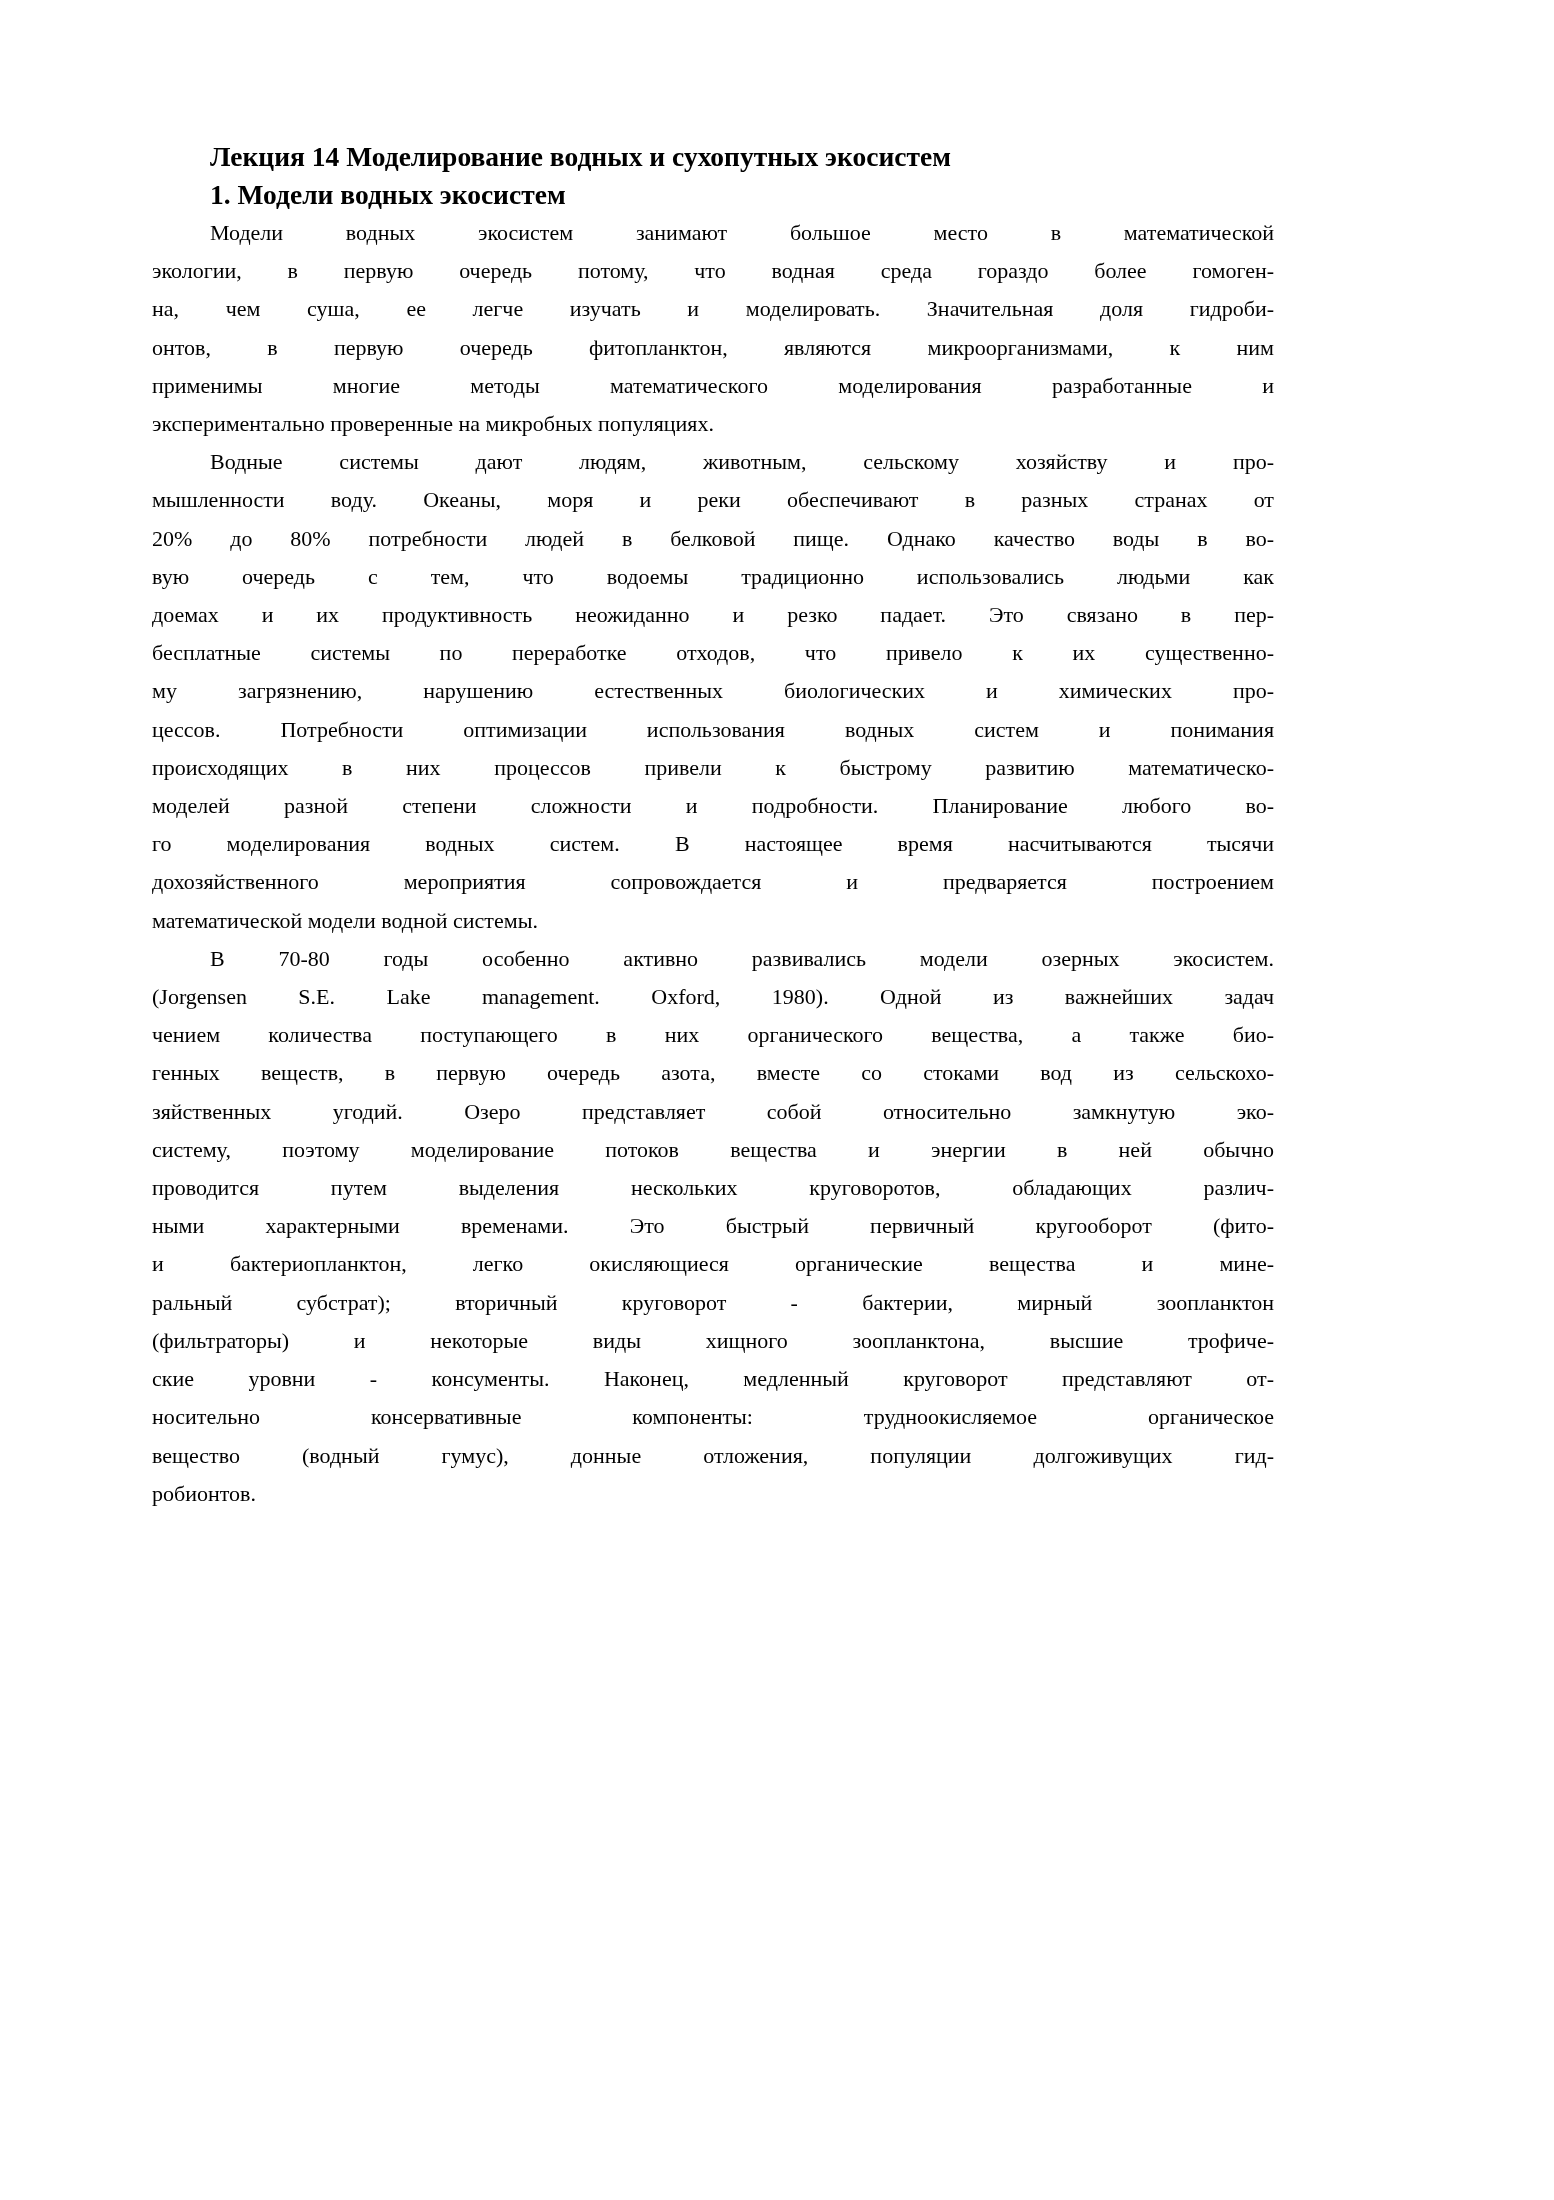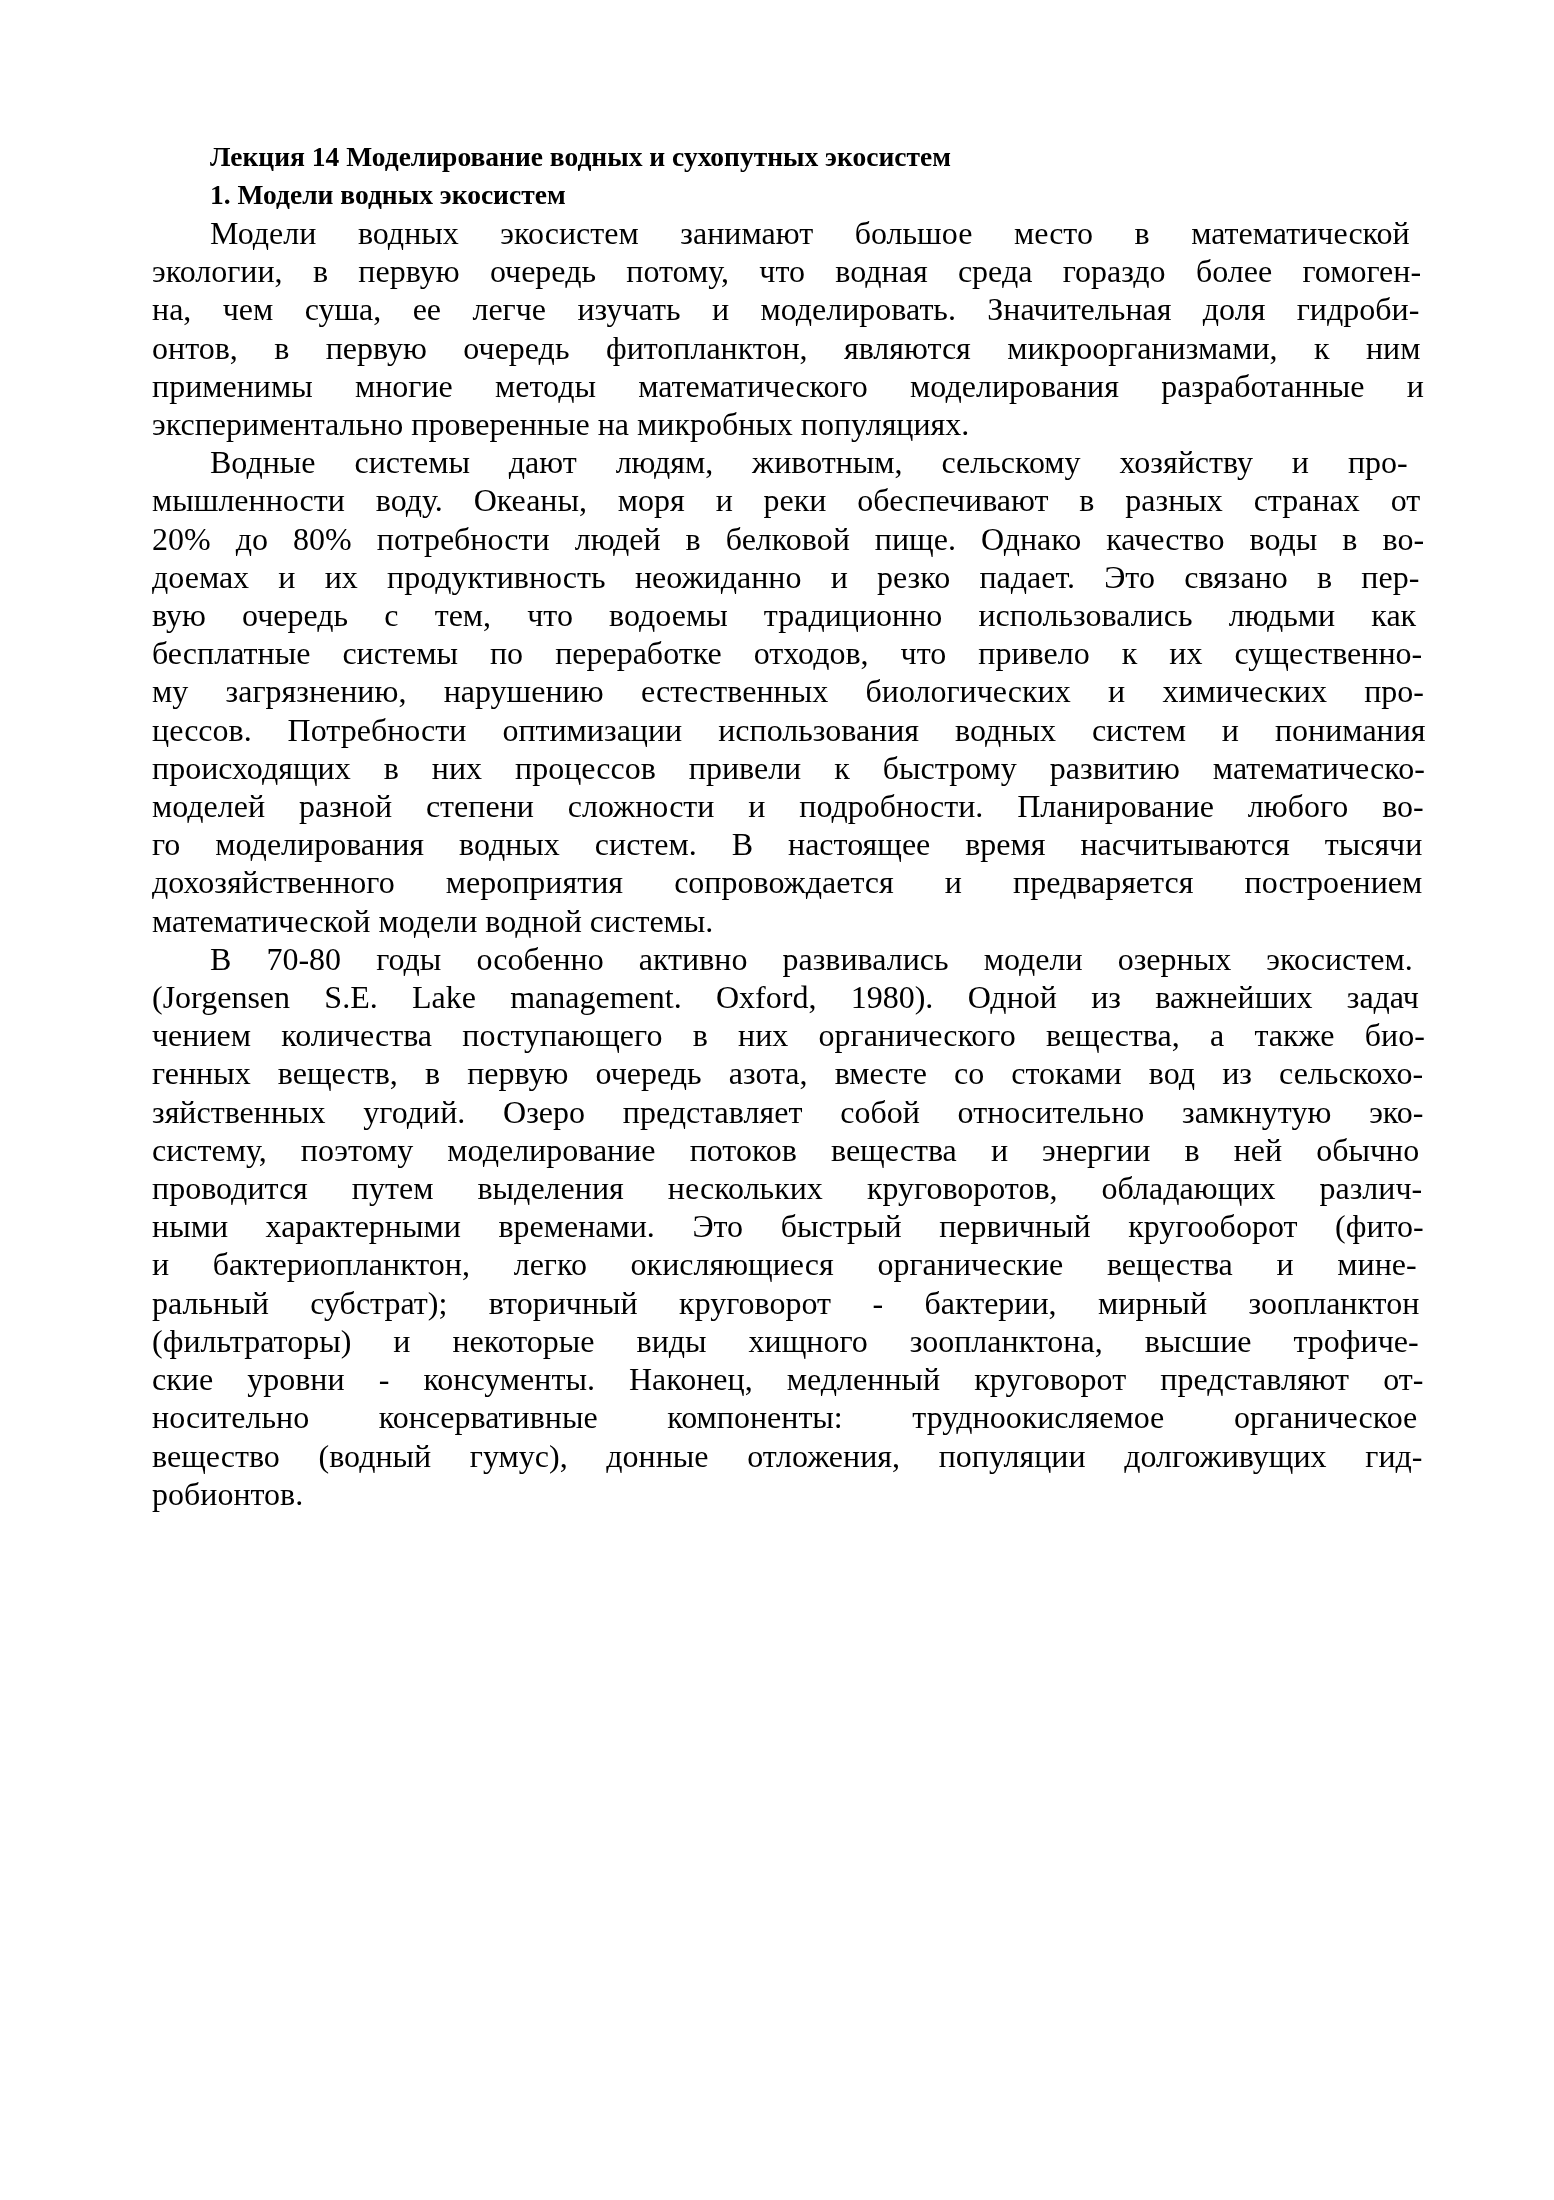--- a/index.html
+++ b/index.html
@@ -33,21 +33,21 @@
     font-size: 27.5px;
     line-height: 38px;
     text-indent: 58px;
     letter-spacing: 0px;
     white-space: nowrap;
   }
   .heading.sub {
     text-indent: 58px;
   }
   .lines {
-    font-size: 32px;
+    font-size: 22px;
     line-height: 38.2px;
     margin: 0;
   }
   .lines .line {
     display: block;
     text-align: justify;
     text-align-last: justify;
     white-space: pre;
   }
   .lines .line.first {
@@ -73,22 +73,22 @@
         <span class="line" style="white-space: pre; display: block; word-spacing: 22.3125px;">экологии, в первую очередь потому, что водная среда гораздо более гомоген-</span>
         <span class="line" style="white-space: pre; display: block; word-spacing: 23.3781px;">на, чем суша, ее легче изучать и моделировать. Значительная доля гидроби-</span>
         <span class="line" style="white-space: pre; display: block; word-spacing: 28.4062px;">онтов, в первую очередь фитопланктон, являются микроорганизмами, к ним</span>
         <span class="line" style="white-space: pre; display: block; word-spacing: 34.2604px;">применимы многие методы математического моделирования разработанные и</span>
         <span class="line last">экспериментально проверенные на микробных популяциях.</span>
       </div>
     <div class="lines">
         <span class="line first" style="white-space: pre; display: block; word-spacing: 30.8926px;">Водные системы дают людям, животным, сельскому хозяйству и про-</span>
         <span class="line" style="white-space: pre; display: block; word-spacing: 22.8547px;">мышленности воду. Океаны, моря и реки обеспечивают в разных странах от</span>
         <span class="line" style="white-space: pre; display: block; word-spacing: 17.0716px;">20% до 80% потребности людей в белковой пище. Однако качество воды в во-</span>
+        <span class="line" style="white-space: pre; display: block; word-spacing: 28.1441px;">вую очередь с тем, что водоемы традиционно использовались людьми как</span>
         <span class="line" style="white-space: pre; display: block; word-spacing: 21.2472px;">доемах и их продуктивность неожиданно и резко падает. Это связано в пер-</span>
-        <span class="line" style="white-space: pre; display: block; word-spacing: 28.1441px;">вую очередь с тем, что водоемы традиционно использовались людьми как</span>
         <span class="line" style="white-space: pre; display: block; word-spacing: 24.0625px;">бесплатные системы по переработке отходов, что привело к их существенно-</span>
         <span class="line" style="white-space: pre; display: block; word-spacing: 29.3192px;">му загрязнению, нарушению естественных биологических и химических про-</span>
         <span class="line" style="white-space: pre; display: block; word-spacing: 27.9777px;">цессов. Потребности оптимизации использования водных систем и понимания</span>
         <span class="line" style="white-space: pre; display: block; word-spacing: 24.998px;">происходящих в них процессов привели к быстрому развитию математическо-</span>
         <span class="line" style="white-space: pre; display: block; word-spacing: 25.8535px;">моделей разной степени сложности и подробности. Планирование любого во-</span>
         <span class="line" style="white-space: pre; display: block; word-spacing: 26.9512px;">го моделирования водных систем. В настоящее время насчитываются тысячи</span>
         <span class="line" style="white-space: pre; display: block; word-spacing: 43.1344px;">дохозяйственного мероприятия сопровождается и предваряется построением</span>
         <span class="line last">математической модели водной системы.</span>
       </div>
     <div class="lines">

